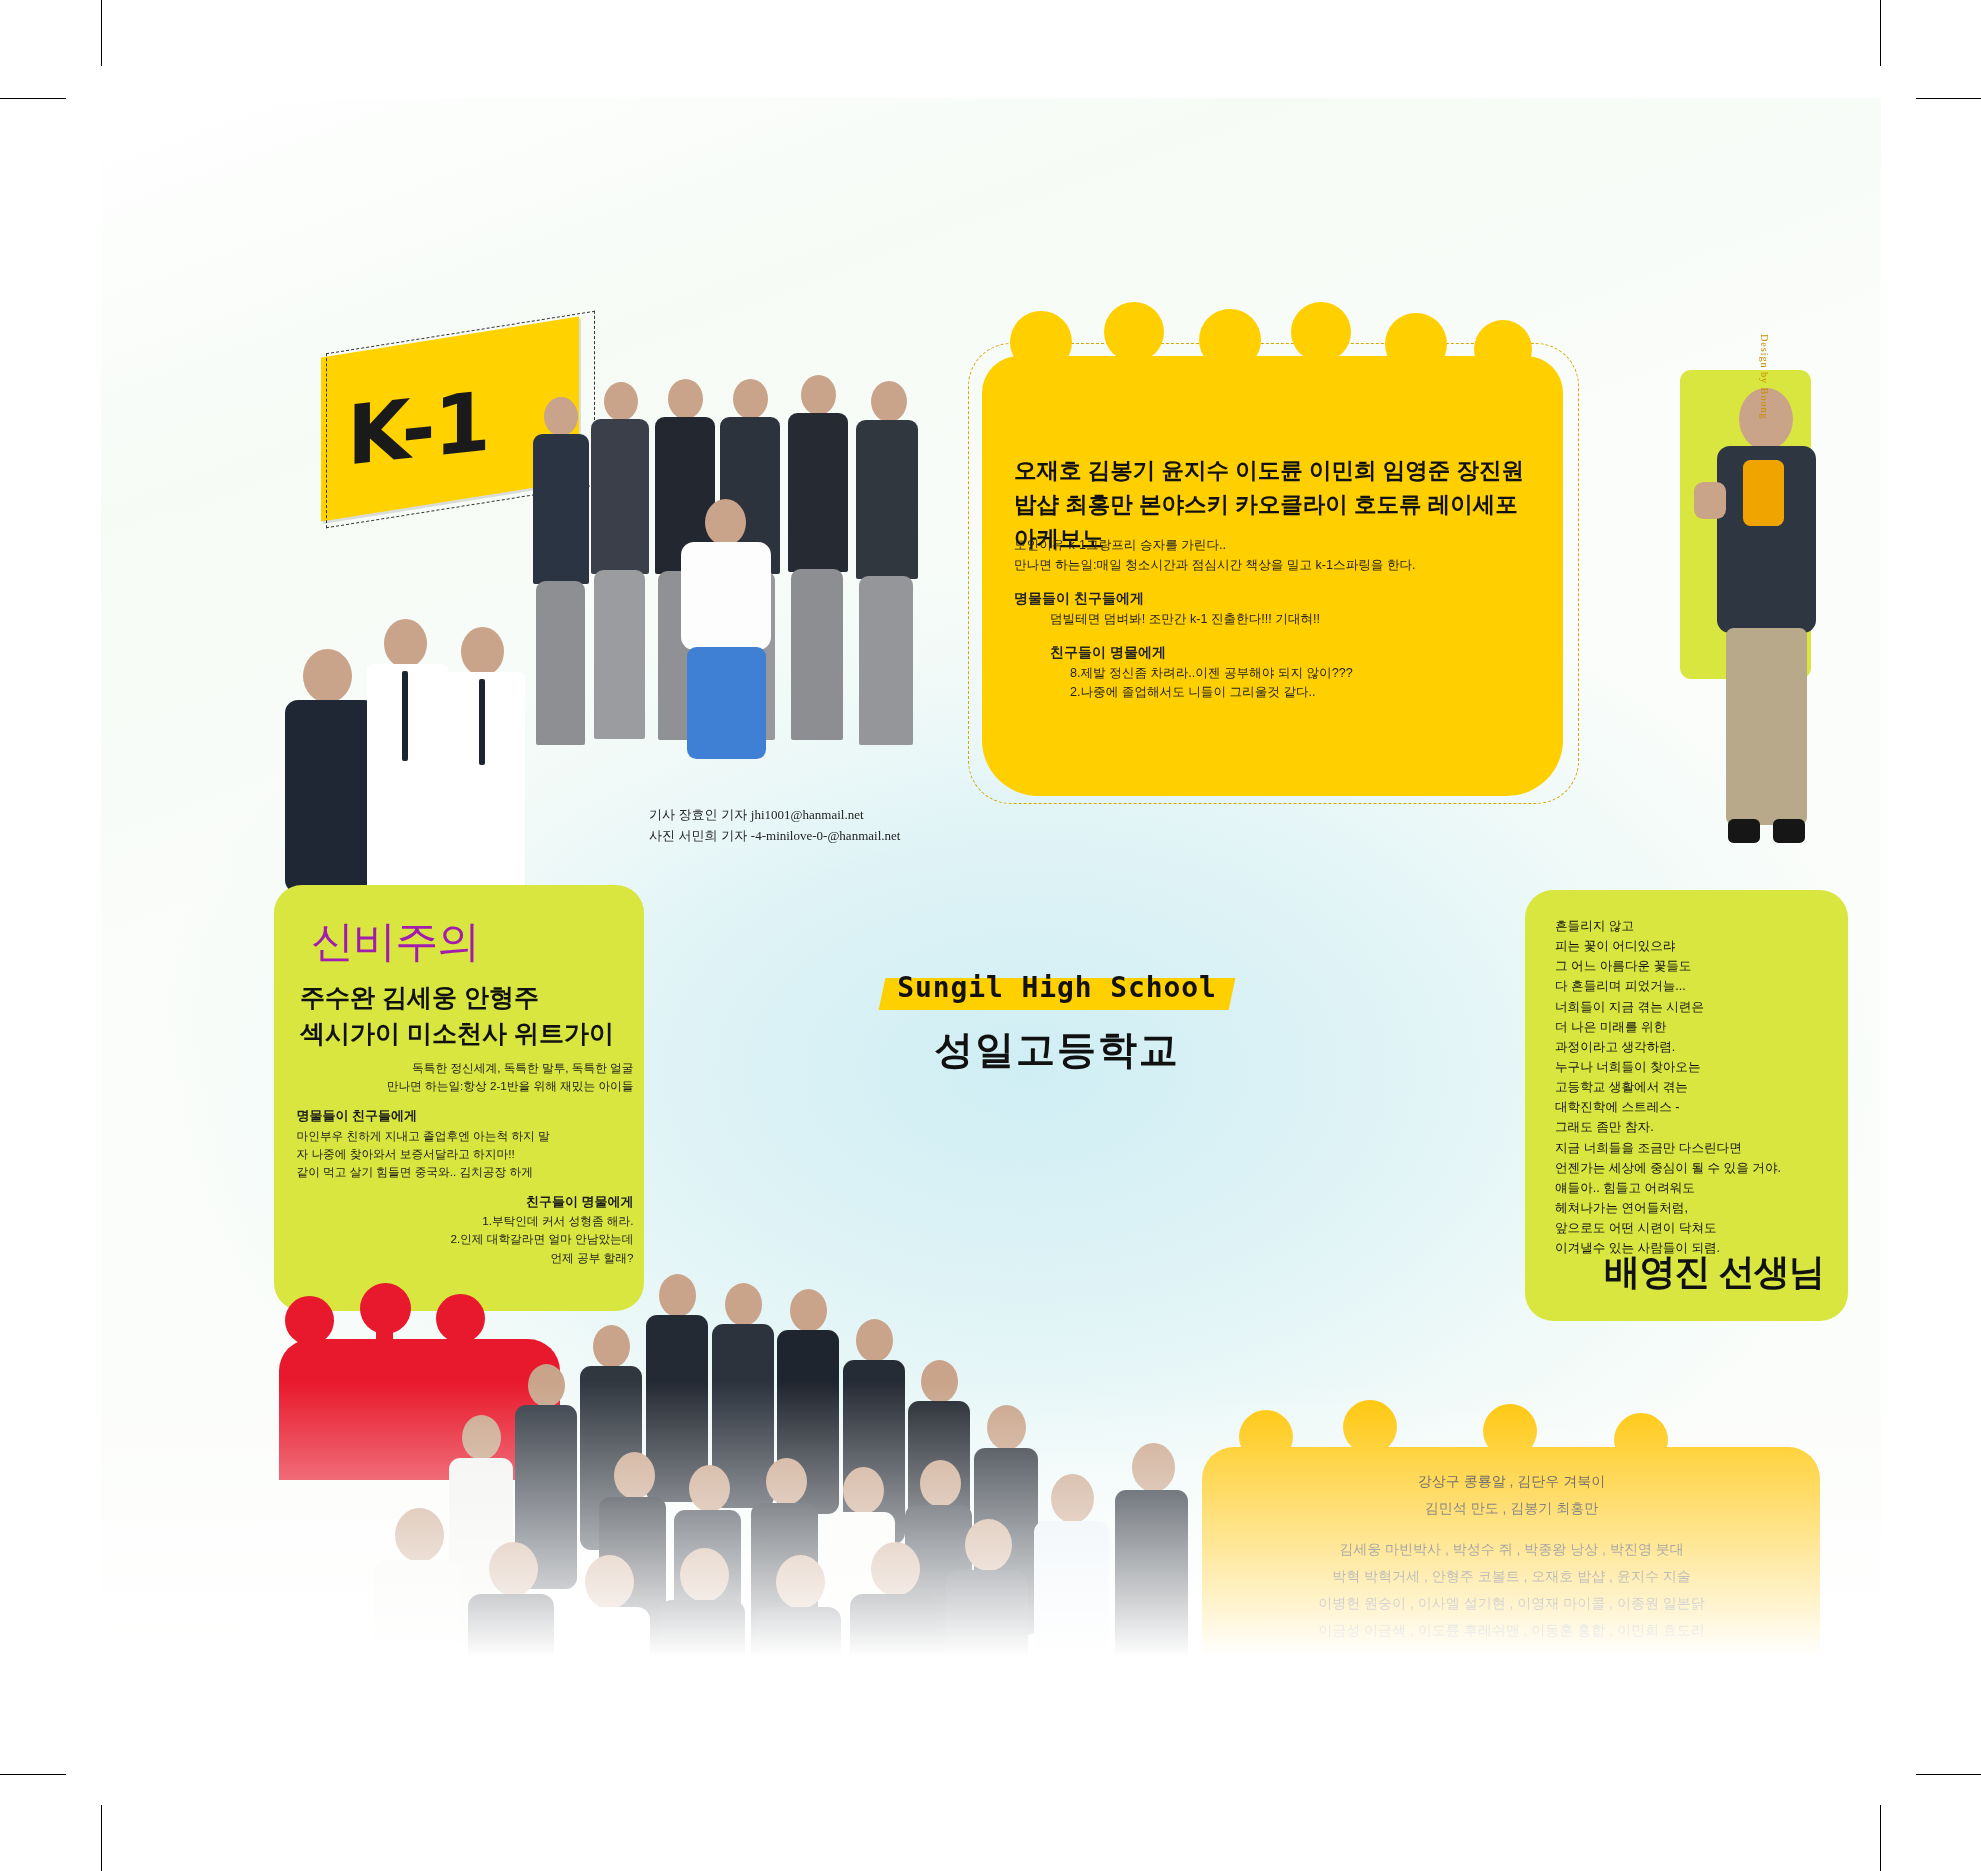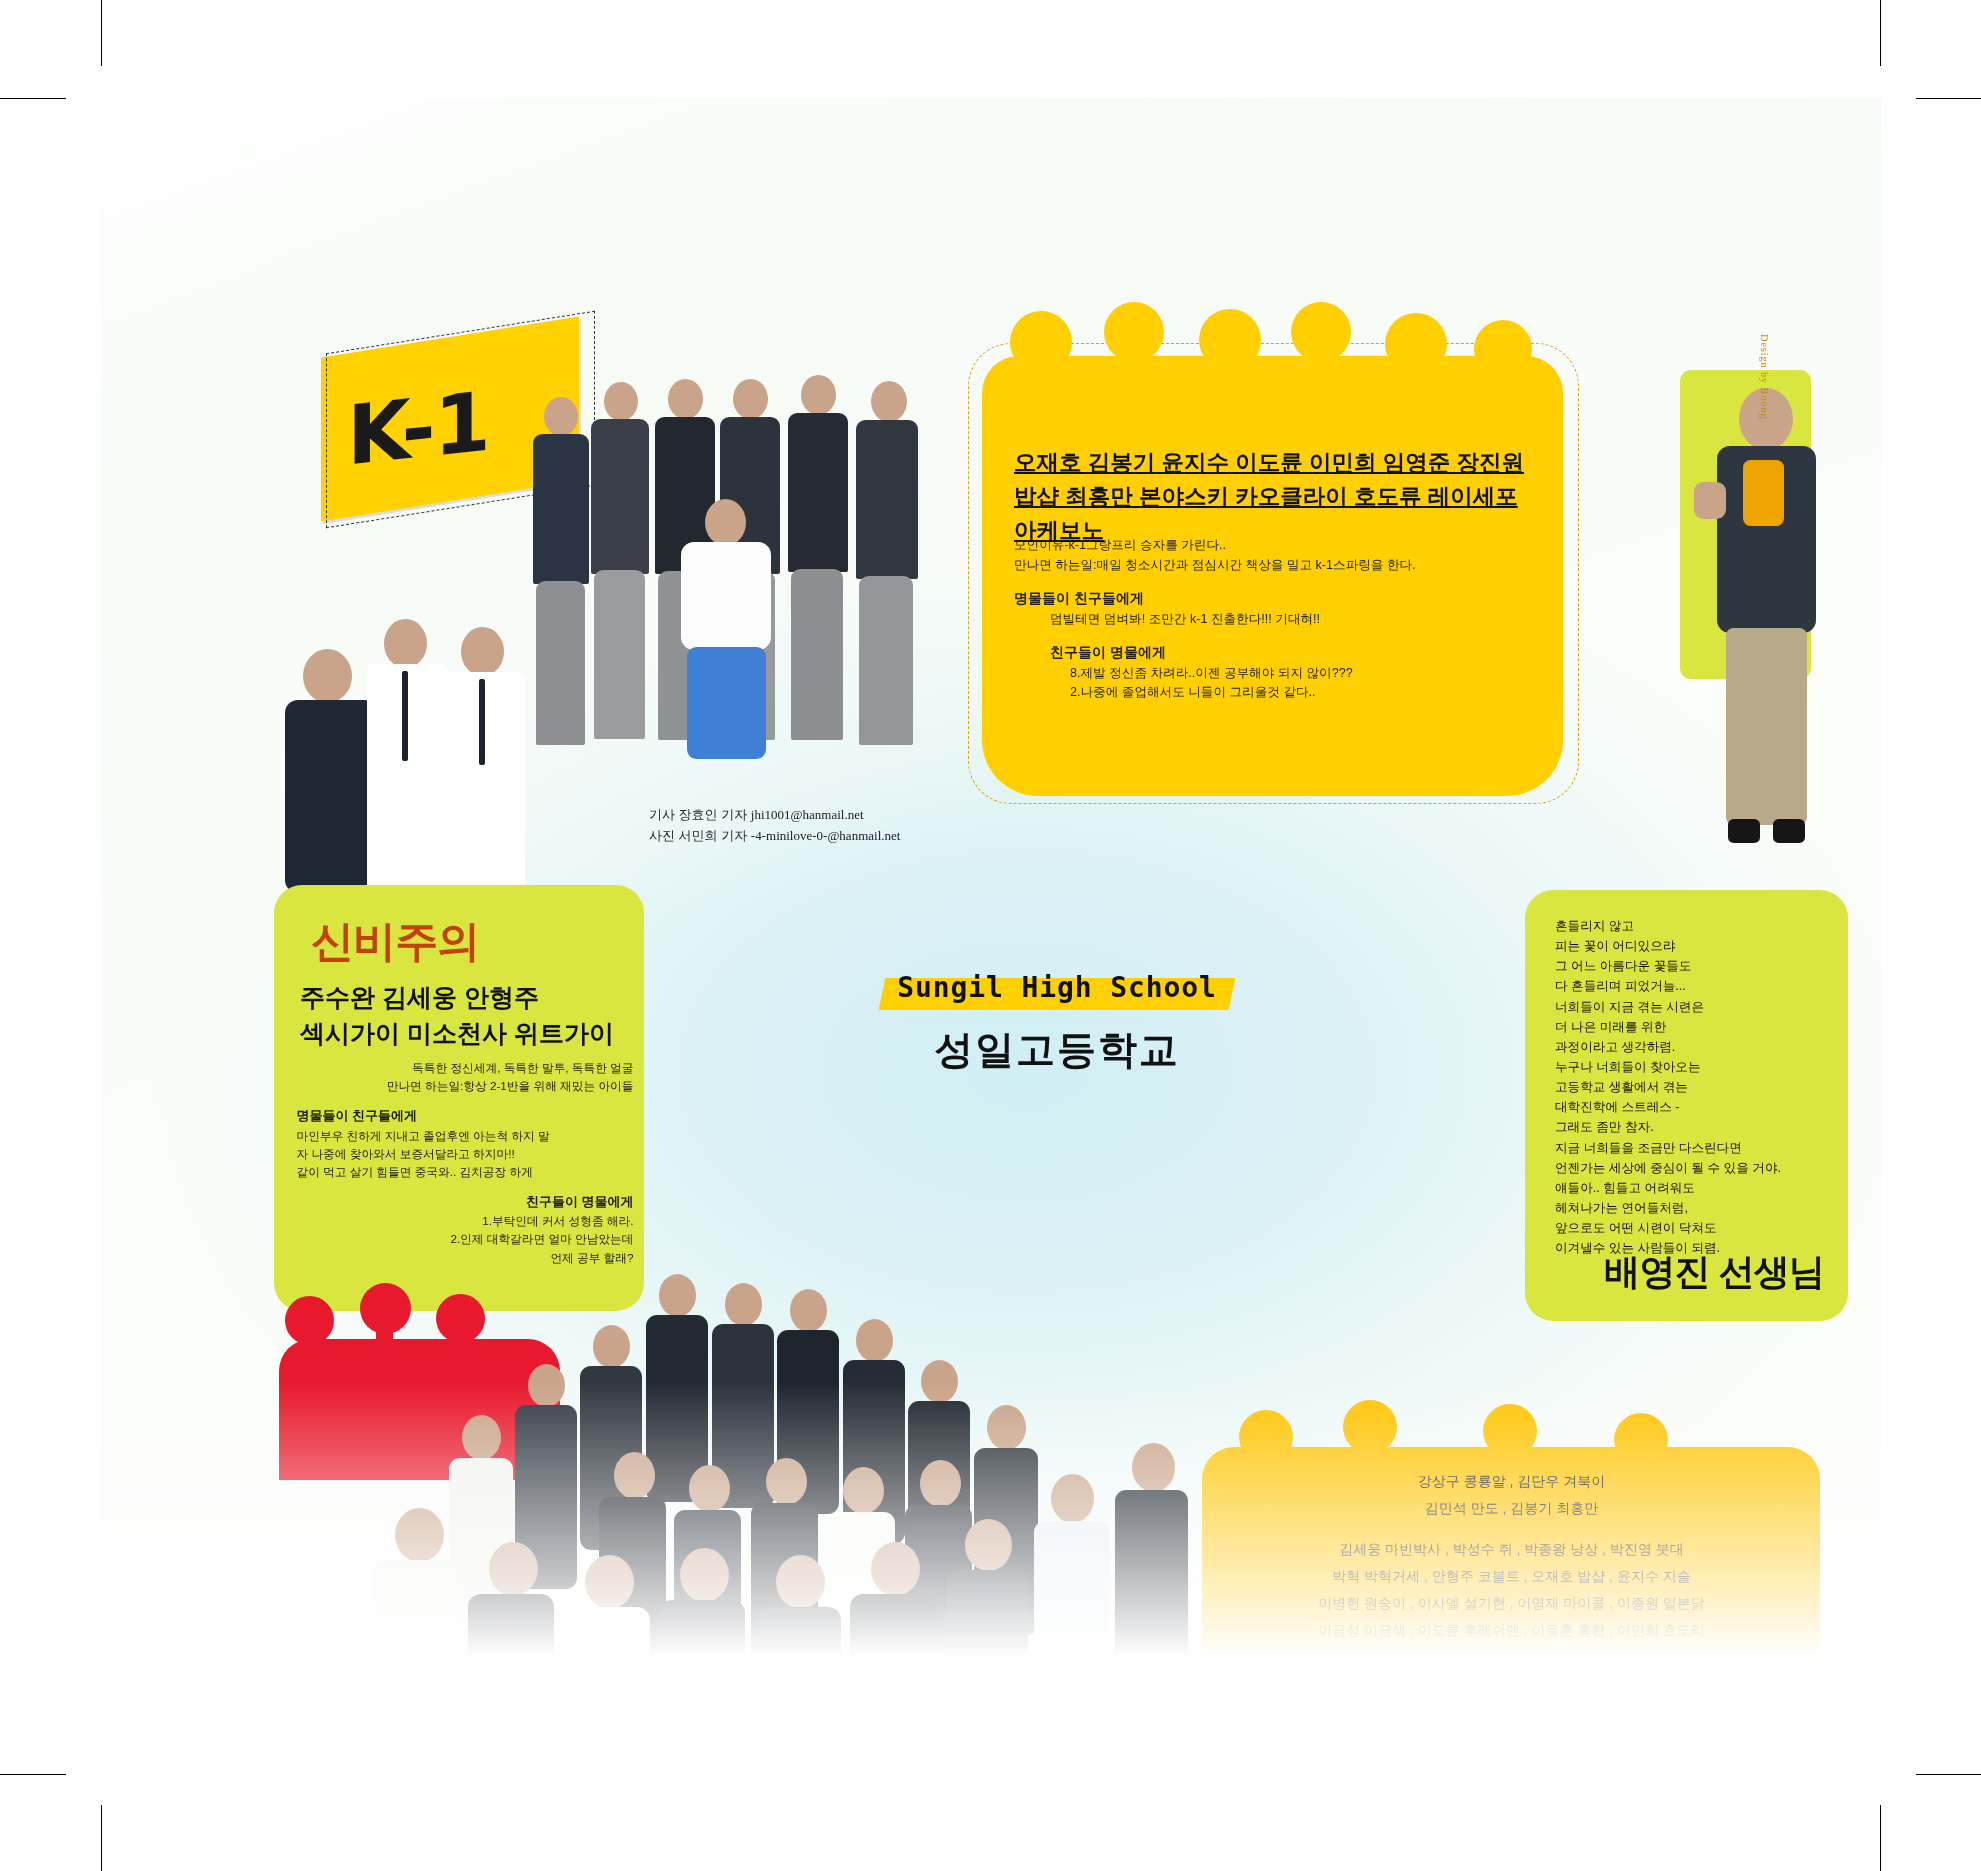--- a/index.html
+++ b/index.html
@@ -50,43 +50,43 @@
     position:absolute;left:881px;top:258px;width:581px;height:440px;
     background:#ffcf00;border-radius:37px 37px 56px 56px;
   }
   .blob-top-dash{
     position:absolute;left:867px;top:245px;width:609px;height:459px;
     border:1.9px dashed #d8a600;border-radius:43px;pointer-events:none;
   }
   .sil-head{position:absolute;background:#ffcf00;border-radius:50%;}
 
   .top-names{
-    position:absolute;left:913px;top:348px;width:525px;color:#111;
-    font-size:22.5px;line-height:1.5;font-weight:bold;text-decoration:underline;
+    position:absolute;left:913px;top:356px;width:525px;color:#111;
+    font-size:22.5px;line-height:1.5;font-weight:bold;
   }
   .top-body{
     position:absolute;left:913px;top:438px;width:525px;color:#222;
     font-size:12.6px;line-height:1.55;
   }
   .top-body .hd{font-weight:bold;font-size:14px;display:block;margin-top:13px;}
   .top-body .ind{display:block;padding-left:36px;}
   .top-body .ind2{display:block;padding-left:56px;}
 
   .credit{
     position:absolute;left:548px;top:707px;font-size:13px;color:#222;line-height:1.6;
   }
   .credit .mono{font-family:"Liberation Serif",serif;}
 
   
   .lime-card{
     position:absolute;left:173px;top:787px;width:370px;height:426px;
     background:#d9e63f;border-radius:28px;
   }
   .lime-card .title{
-    position:absolute;left:37px;top:28px;font-size:43px;font-weight:bold;color:#c2410c;
+    position:absolute;left:37px;top:28px;font-size:43px;font-weight:normal;color:#a21caf;
     letter-spacing:-0.9px;
   }
   .lime-card .sub{
     position:absolute;left:26px;top:94px;width:328px;font-size:25px;font-weight:bold;
     color:#111;line-height:1.45;
   }
   .lime-card .body{
     position:absolute;left:22.5px;top:174px;width:337px;font-size:11.7px;color:#1a1a1a;
     line-height:1.55;
   }

